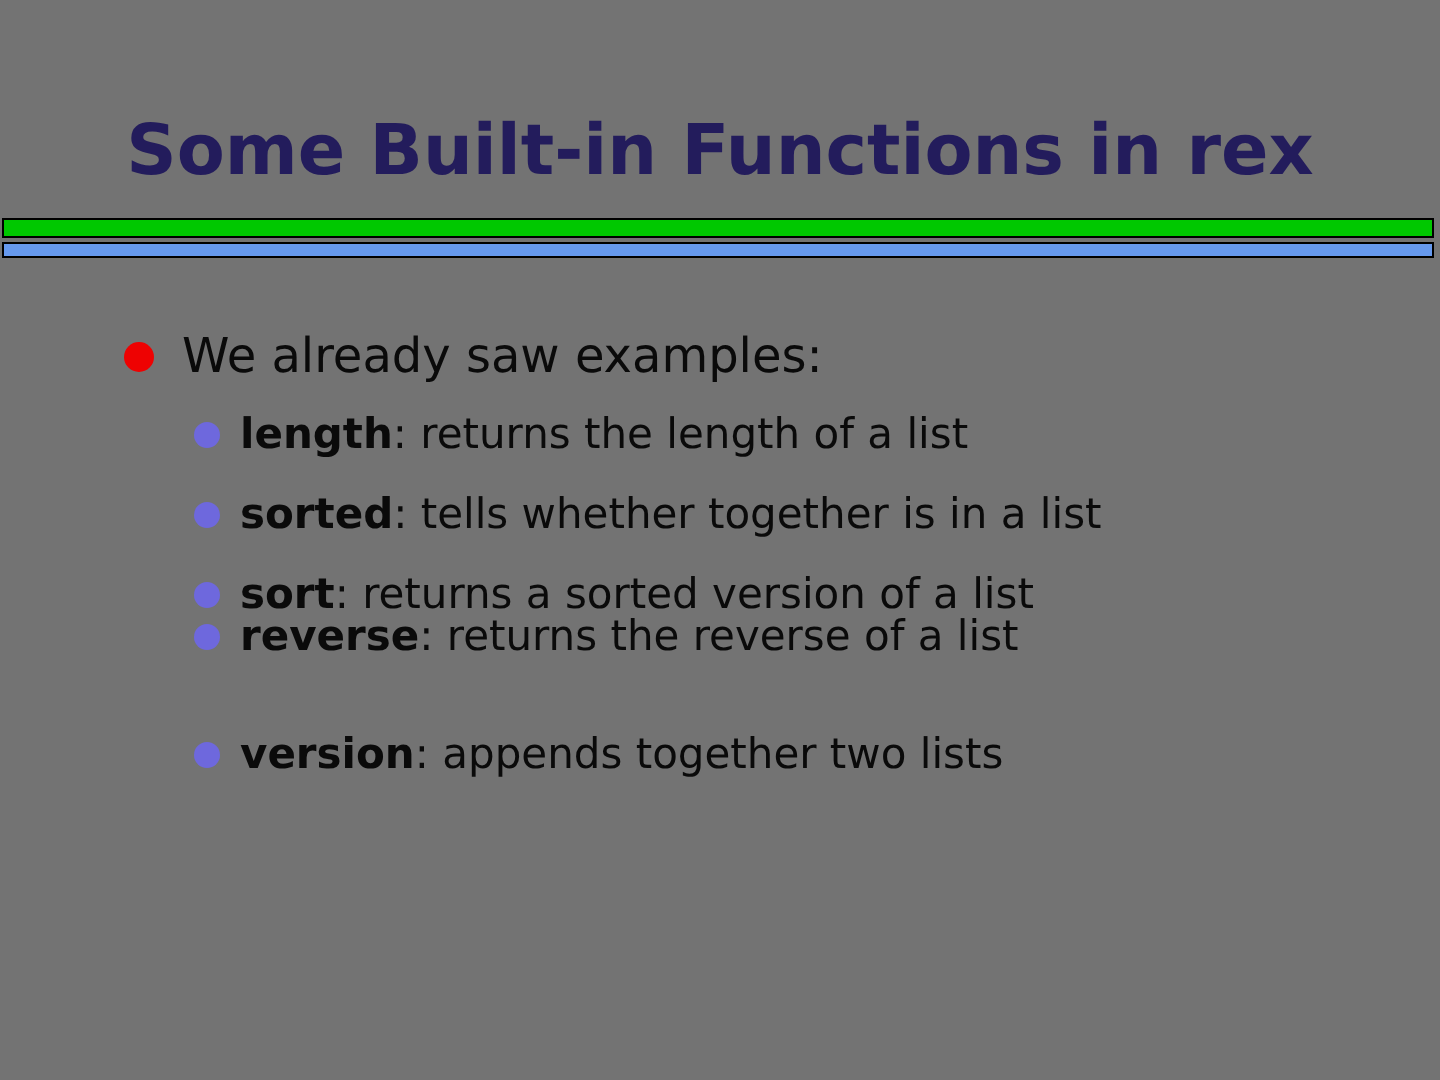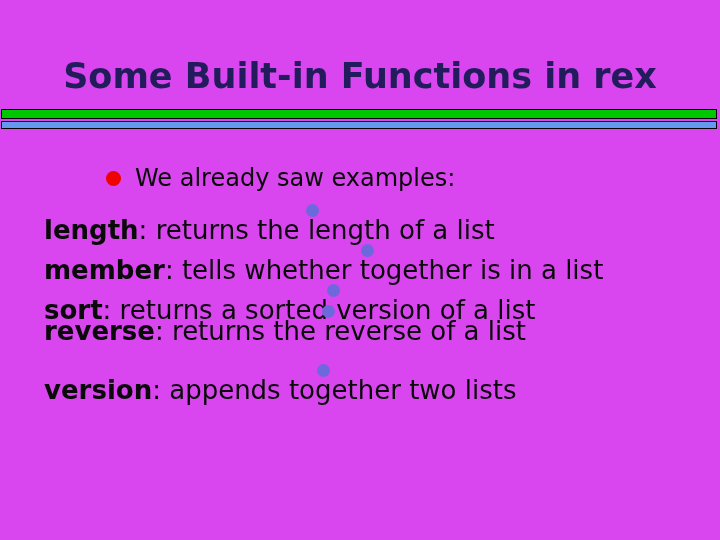--- a/index.html
+++ b/index.html
@@ -5,21 +5,21 @@
   html, body {
     margin: 0;
     padding: 0;
     background: #888;
     font-family: "DejaVu Sans", sans-serif;
   }
   .slide {
     position: relative;
     width: 720px;
     height: 540px;
-    background: #d946ef;
+    background: #737373;
     overflow: hidden;
   }
   .title {
     position: absolute;
     top: 52px;
     left: 0;
     right: 0;
     margin: 0;
     text-align: center;
     font-size: 35px;
@@ -45,30 +45,28 @@
     height: 8px;
     background: #6699ee;
   }
   .row {
     position: absolute;
     left: 0;
     display: flex;
     align-items: center;
     white-space: nowrap;
     color: #0a0a0a;
-    margin-left: 44px;
   }
   .row.l1 {
     font-size: 24px;
     line-height: 28px;
   }
   .row.l2 {
-    font-size: 26px;
+    font-size: 21px;
     line-height: 26px;
-    flex-direction: column;
   }
   .dot {
     display: inline-block;
     border-radius: 50%;
     flex: 0 0 auto;
   }
   .dot.red {
     width: 15px;
     height: 15px;
     margin-left: 62px;
@@ -100,21 +98,21 @@
     <span class="txt">We already saw examples:</span>
   </div>
 
   <div class="row l2" style="top:204px">
     <span class="dot violet"></span>
     <span class="txt"><span class="term">length</span><span>: returns the length of a list</span></span>
   </div>
 
   <div class="row l2" style="top:244px">
     <span class="dot violet"></span>
-    <span class="txt"><span class="term">member</span><span>: tells whether together is in a list</span></span>
+    <span class="txt"><span class="term">sorted</span><span>: tells whether together is in a list</span></span>
   </div>
 
   <div class="row l2" style="top:284px">
     <span class="dot violet"></span>
     <span class="txt"><span class="term">sort</span><span>: returns a sorted version of a list</span></span>
   </div>
 
   <div class="row l2" style="top:305px">
     <span class="dot violet"></span>
     <span class="txt"><span class="term">reverse</span><span>: returns the reverse of a list</span></span>

